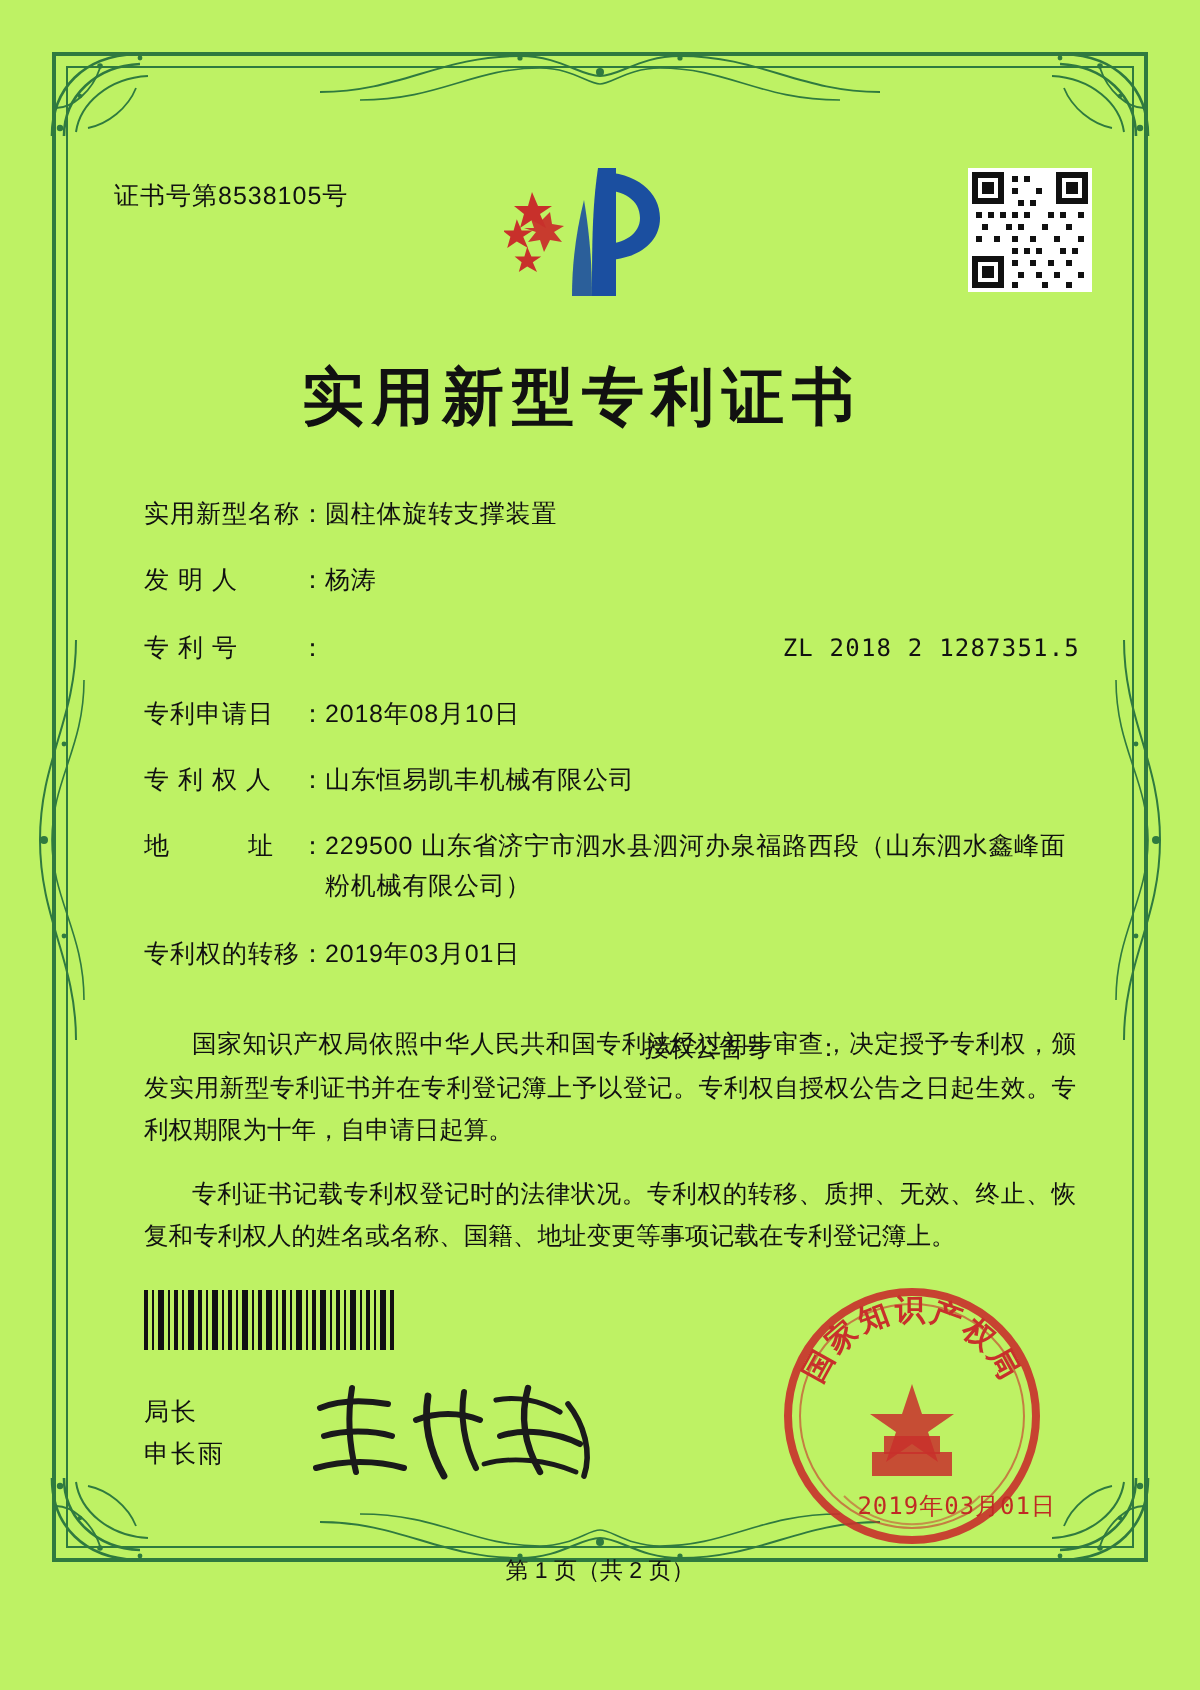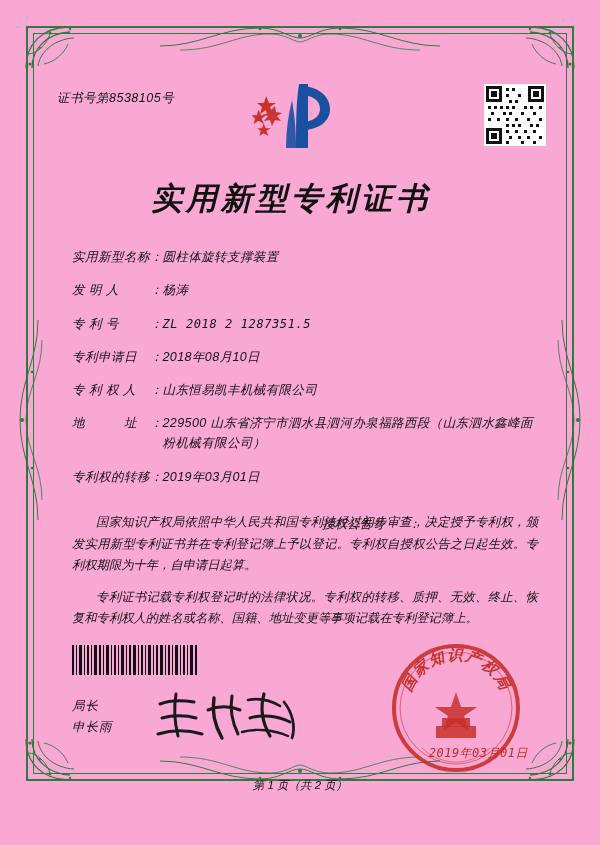--- a/index.html
+++ b/index.html
@@ -13,22 +13,21 @@
     font-family: "Liberation Sans", sans-serif;
     color: #1a1a1a;
     position: relative;
     overflow: hidden;
   }
 
   
   .page {
     position: absolute;
     inset: 0;
-    background: #f9a8d4;
-    font-style: italic;
+    background: #bef264;
   }
   .border-outer {
     position: absolute;
     left: 26px;
     top: 26px;
     right: 26px;
     bottom: 64px;
     border: 2px solid #2f7a3f;
   }
   .border-inner {
@@ -126,20 +125,21 @@
     text-align: left;
   }
   .f-value {
     flex: 1 1 auto;
     letter-spacing: 0.4px;
   }
   .f-value.mono {
     font-family: "DejaVu Sans Mono", monospace;
     letter-spacing: 0.6px;
     font-size: 12px;
+    text-align: right;
   }
   .addr-value {
     line-height: 1.55;
   }
   
   .two-col {
     display: flex;
     align-items: flex-start;
     margin-bottom: 14.5px;
   }

